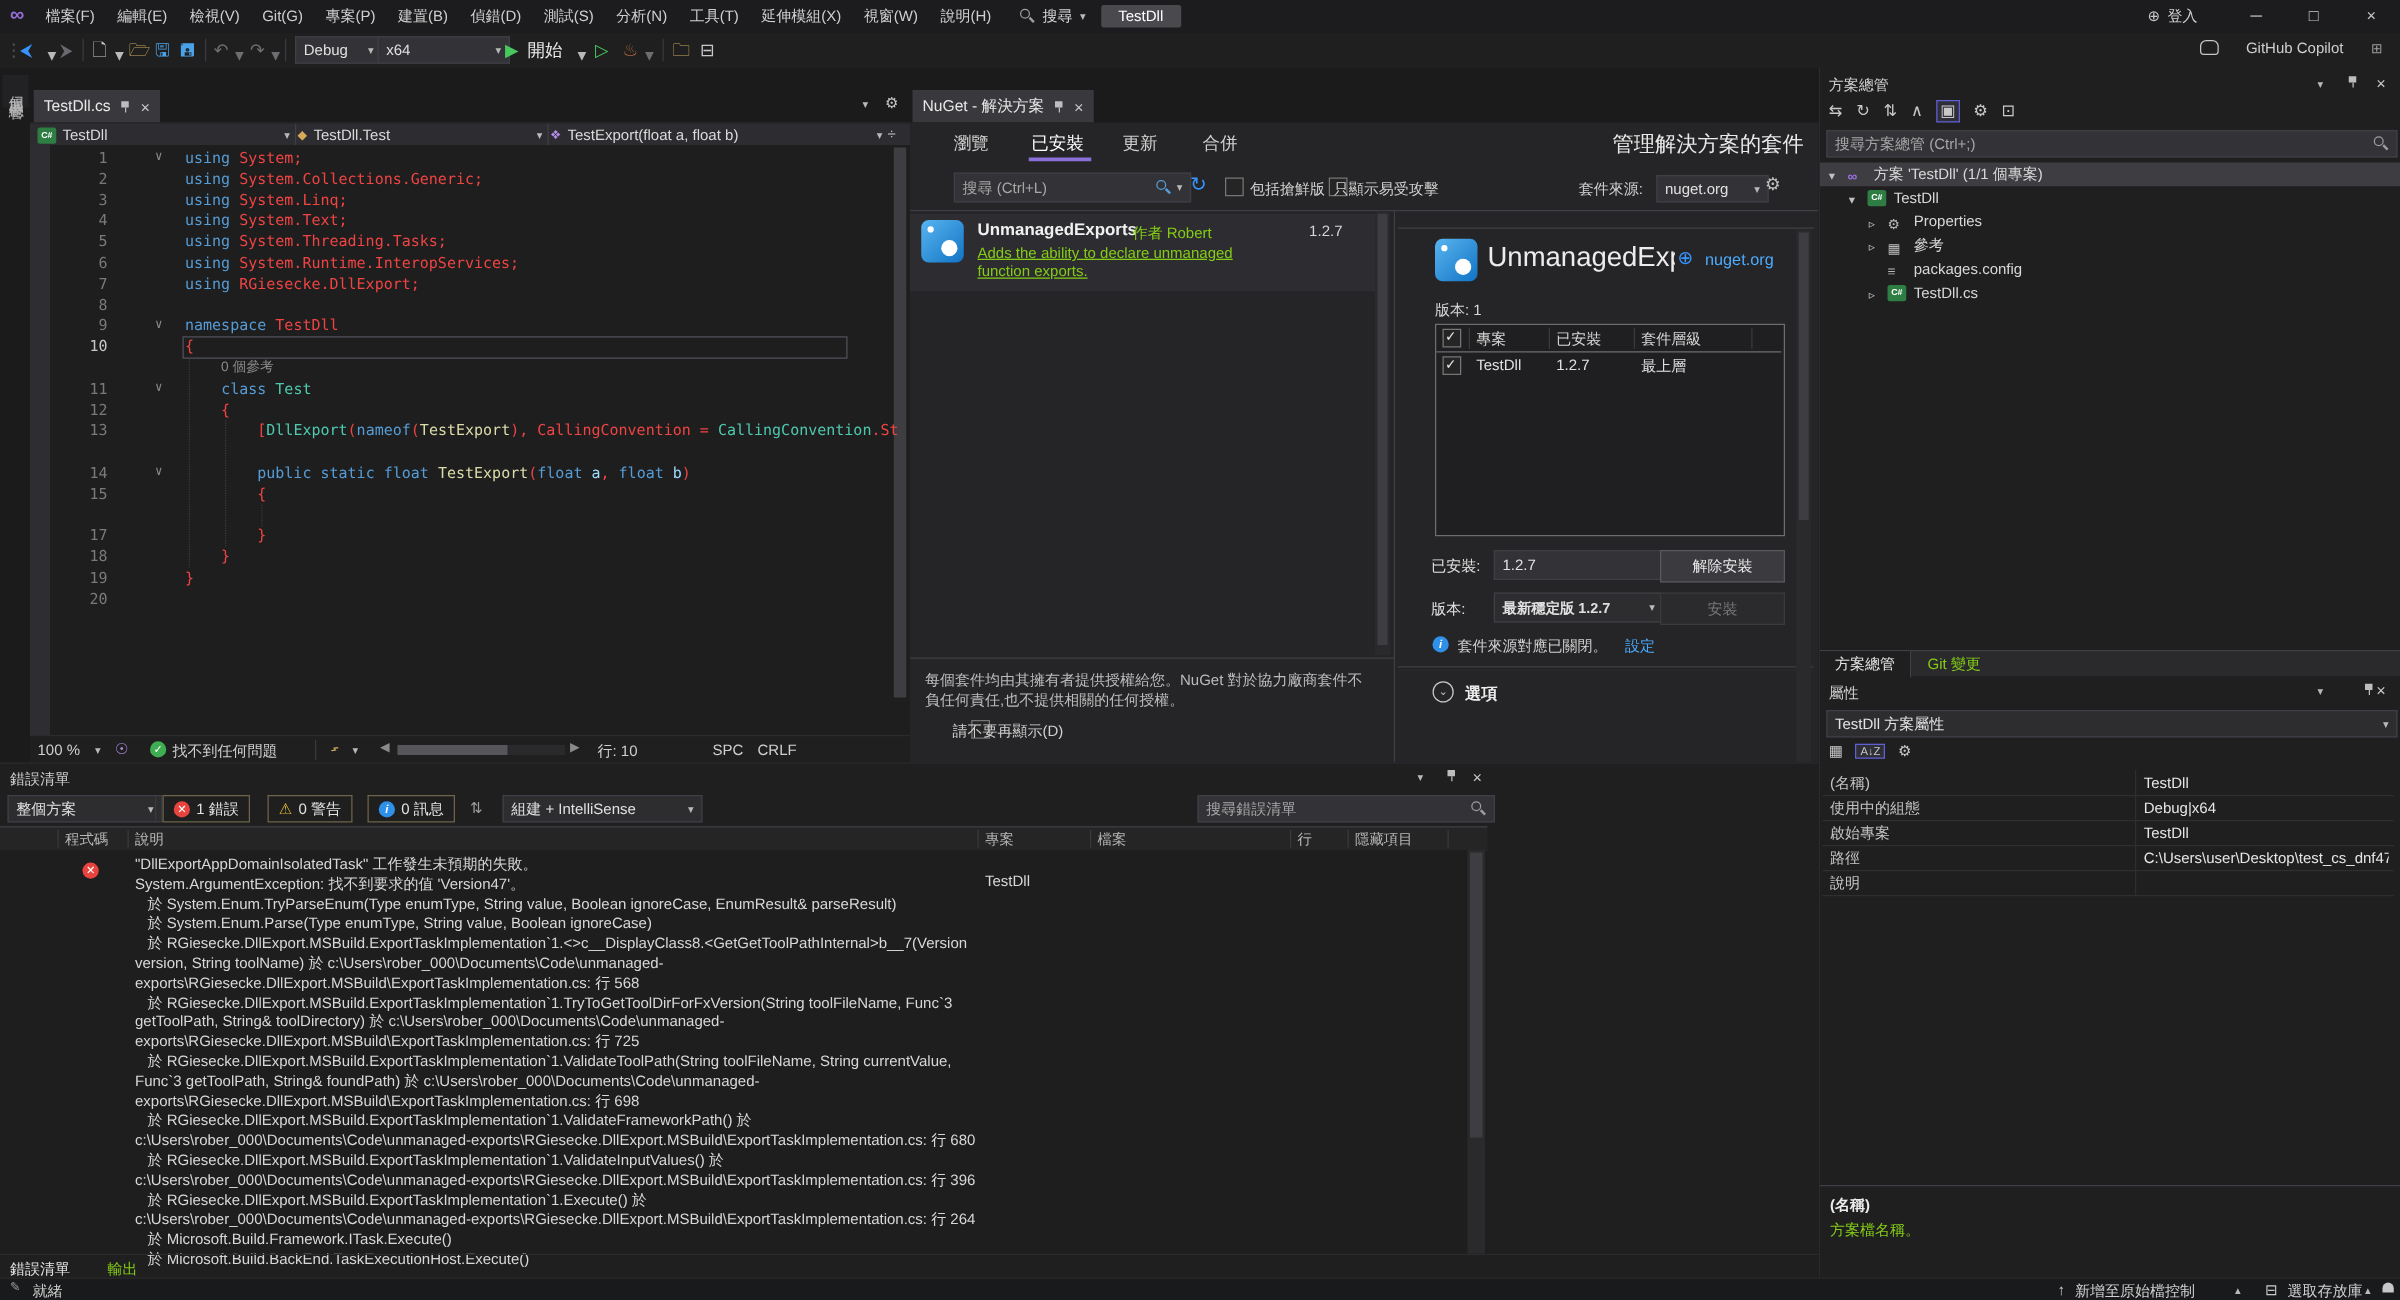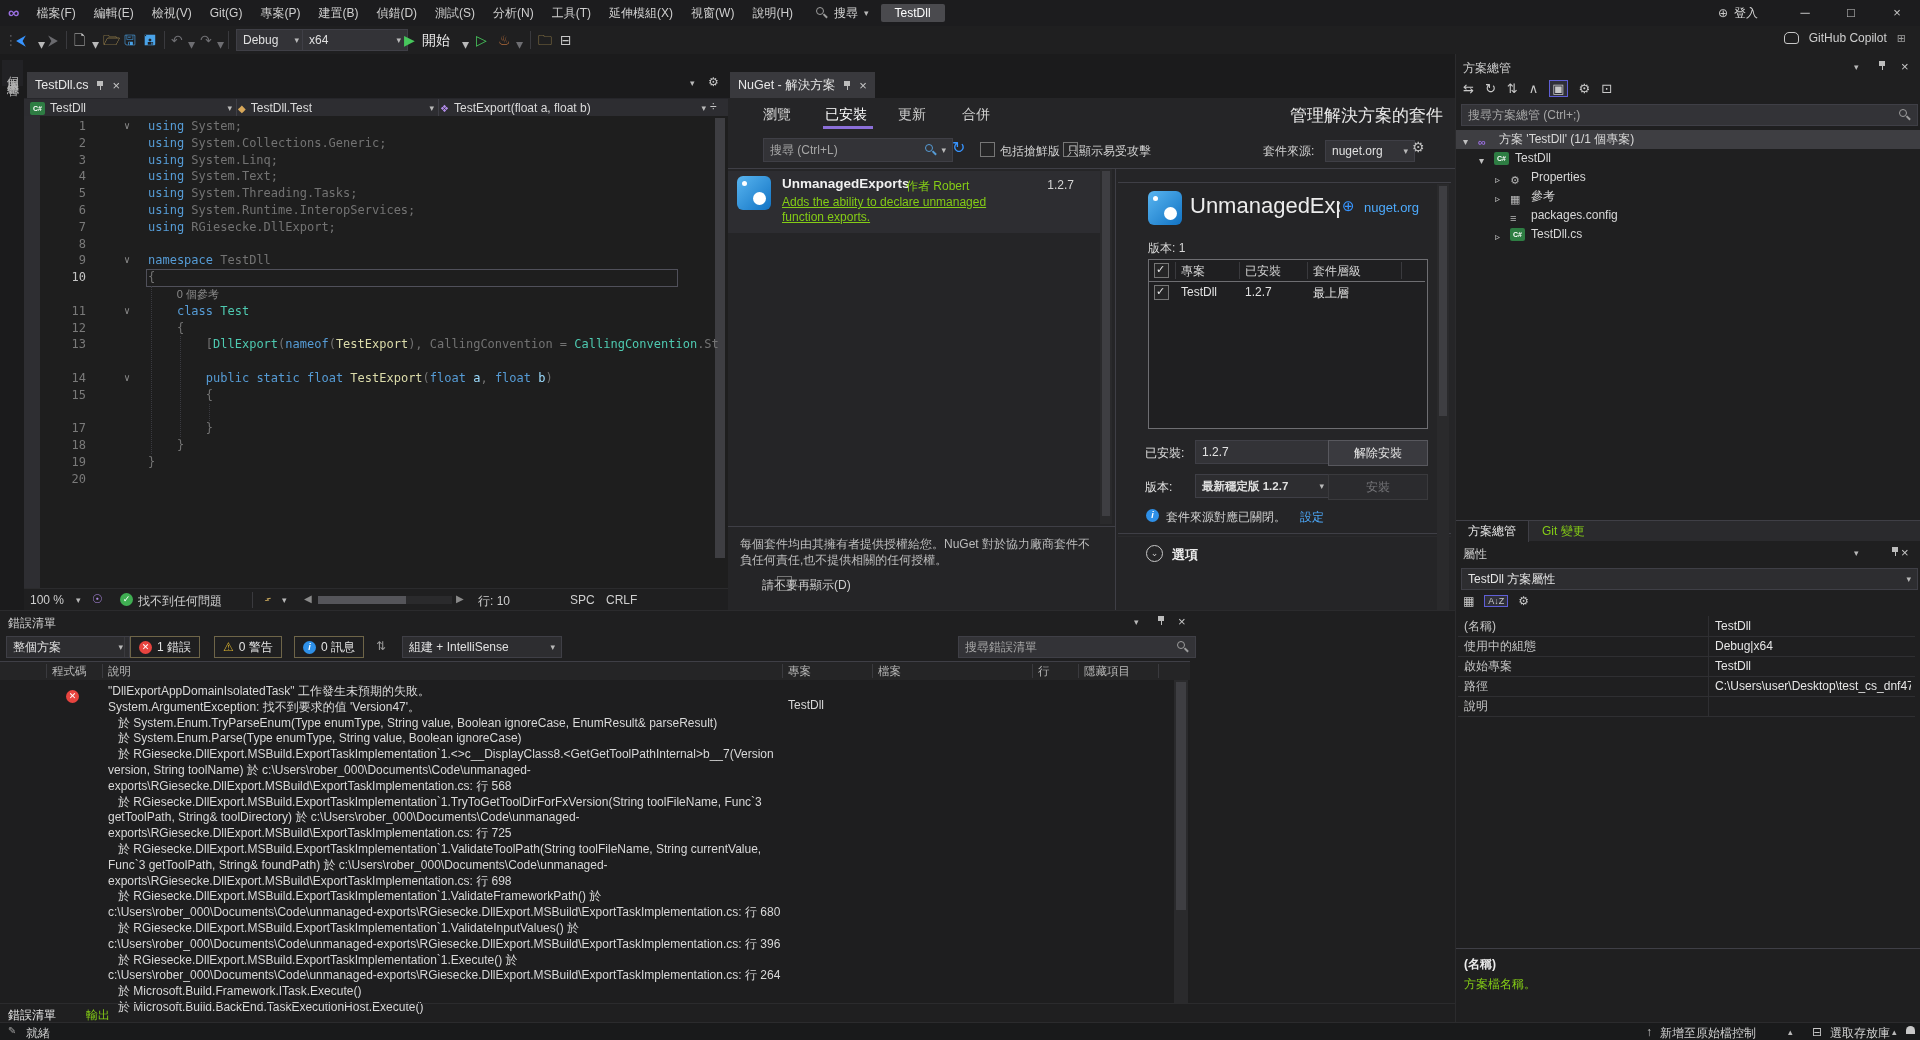--- a/index.html
+++ b/index.html
@@ -53,21 +53,21 @@
   
   #code-area{background:#1e1e1e;font-family:"DejaVu Sans Mono",monospace;font-size:12px;}
   .crow{position:absolute;left:0;right:16px;height:16.8px;line-height:16.8px;white-space:pre;}
   .lnum{position:absolute;left:16px;width:46px;text-align:right;color:#7a7a7a;}
   .lnum.cur{color:#c6c6c6;}
   .fold{position:absolute;left:100px;color:#8a8a8a;font-size:10px;}
   .codetext{position:absolute;left:124px;}
   .curline{position:absolute;left:122px;right:18px;top:0;height:16px;border:1px solid #50505a;}
   .crow.lens{color:#8a8a8a;font-size:11px;font-family:"Liberation Sans",sans-serif;}
   .tok-k{color:#569cd6;} .tok-c{color:#c586c0;} .tok-t{color:#4ec9b0;}
-  .tok-m{color:#dcdcaa;} .tok-v{color:#9cdcfe;} .tok-p{color:#737373;text-align:right;}
+  .tok-m{color:#dcdcaa;} .tok-v{color:#9cdcfe;} .tok-p{color:#ef4444;text-align:right;}
   .guide{position:absolute;width:0;border-left:1px dotted #3a3a40;}
   .scroll{background:#2a2a2c;} .thumb{position:absolute;background:#3e3e42;}
   
   .input{background:#333337;border:1px solid #3f3f46;display:flex;align-items:center;color:#a6a6a6;
          padding:0 6px;justify-content:space-between;}
   
   .twtitle{color:#cfcfcf;}
   .trow{position:absolute;left:0;right:0;height:19px;line-height:19px;}
   .trow.sel{background:#3e3e42;}
   .texp{position:absolute;color:#c0c0c0;font-size:10px;}
@@ -149,21 +149,21 @@
     </div>
     <span class="tico" style="left:404px;color:#47c75c;">▶</span>
     <span class="tico" style="left:422px;color:#ececec;">開始</span>
     <span class="tico caret" style="left:462px;top:9px;">▾</span>
     <span class="tico" style="left:476px;color:#47c75c;">▷</span>
     <span class="tico" style="left:498px;color:#b06a3a;">♨</span>
     <span class="tico caret" style="left:516px;top:9px;color:#6e6e72;">▾</span>
     <div class="abs sep-v" style="left:530px;top:5px;height:18px;"></div>
     <span class="tico" style="left:538px;color:#c9a85c;">🗀</span>
     <span class="tico" style="left:560px;color:#c8c8c8;">⊟</span>
-    <div class="abs row" style="right:14px;top:5px;gap:10px;">
+    <div class="abs row" style="right:14px;top:5px;gap:22px;">
       <span style="display:inline-block;width:13px;height:10px;border:1.5px solid #c8c8c8;border-radius:5px 5px 3px 3px;"></span>
       <span style="color:#cfcfcf;">GitHub Copilot</span>
       <span style="color:#9d9d9d;font-size:11px;">⊞</span>
     </div>
   </div>
 
   <div class="abs" style="left:0;top:54px;width:24px;height:968px;background:#1b1b1c;">
     <div class="abs" style="left:2px;top:6px;padding:6px 2px;background:#222225;">
       <span class="vtext">伺服器總管</span>
     </div>

